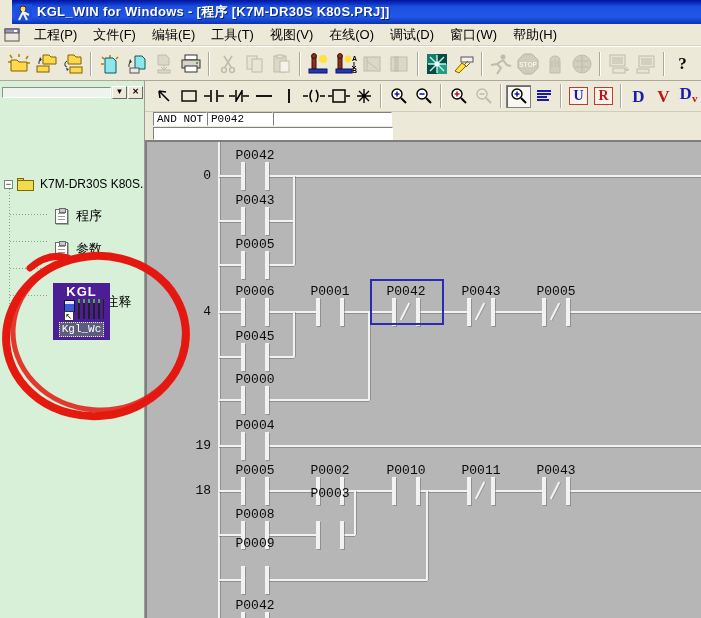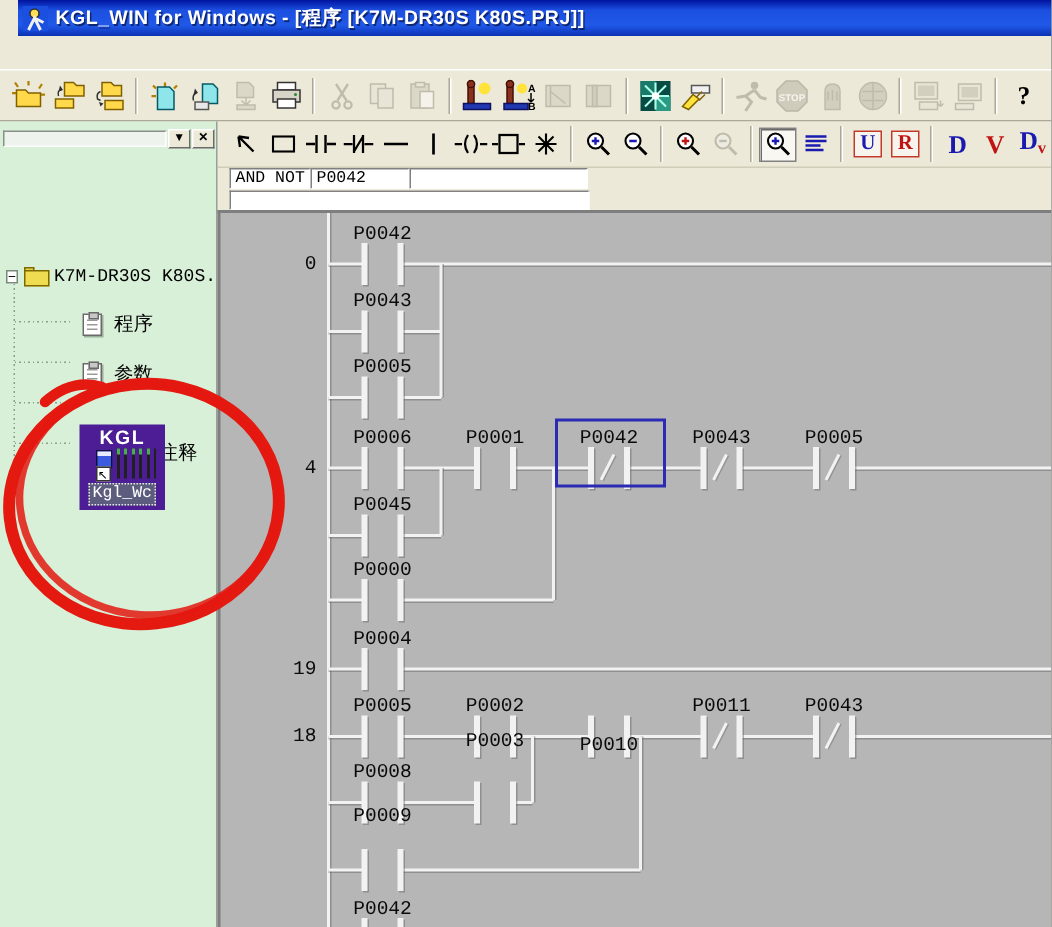--- a/index.html
+++ b/index.html
@@ -49,21 +49,21 @@
   #panel-topbar{position:absolute;left:2px;top:4px;width:141px;height:14px;display:flex;align-items:center;}
   #panel-track{flex:1;height:11px;background:#eef3ee;border:1px solid;border-color:#889088 #fff #fff #889088;}
   .mini-btn{width:15px;height:13px;margin-left:1px;background:#ece9d8;border:1px solid;
     border-color:#fff #6a6a6a #6a6a6a #fff;font-size:8px;line-height:10px;text-align:center;color:#000;}
   .tree-root{position:absolute;left:4px;top:96px;display:flex;align-items:center;width:140px;}
   .expand-box{width:9px;height:9px;border:1px solid #7a8a7a;background:#fff;font-size:9px;line-height:7px;
     text-align:center;color:#000;margin-right:4px;}
   .folder-ico{width:17px;height:13px;position:relative;margin-right:6px;}
   .folder-ico .tab{position:absolute;left:0;top:0;width:7px;height:4px;background:#e8d24a;border:1px solid #7c6a00;}
   .folder-ico .body{position:absolute;left:0;top:2px;width:17px;height:11px;background:#f0dc50;border:1px solid #7c6a00;}
-  .tree-root-label{font-family:Liberation Mono, monospace;font-size:12px;white-space:nowrap;color:#000;}
+  .tree-root-label{font-family:Liberation Sans, sans-serif;font-size:12px;white-space:nowrap;color:#000;}
   .tree-item{position:absolute;left:55px;display:flex;align-items:center;}
   .clip-ico{width:13px;height:15px;background:#fff;border:1px solid #6a6a6a;position:relative;margin-right:8px;
     box-shadow:1px 1px 0 #9ab09a;}
   .clip-ico:before{content:"";position:absolute;left:3px;top:-2px;width:5px;height:3px;background:#c8c8c8;border:1px solid #6a6a6a;}
   .clip-ico:after{content:"";position:absolute;left:2px;top:3px;width:7px;height:1px;background:#999;
     box-shadow:0 3px 0 #999,0 6px 0 #999;}
   .tree-item-label{font-size:13px;color:#000;white-space:nowrap;}
   .tree-vline{position:absolute;left:9px;top:108px;width:1px;height:115px;
     background:repeating-linear-gradient(180deg,#8aa08a 0 1px,transparent 1px 3px);}
   .tree-hline{position:absolute;width:38px;height:1px;left:10px;
@@ -112,20 +112,36 @@
 
   <div id="titlebar">
     <svg class="app-ico" viewBox="0 0 17 17">
       <rect x="0" y="0" width="17" height="17" fill="#1b4fe0"></rect>
       <circle cx="8" cy="5" r="3" fill="#ffe050" stroke="#303030"></circle>
       <path d="M4 16 L8 8 L12 16 M8 8 L14 11" stroke="#f0f0f0" stroke-width="2" fill="none"></path>
     </svg>
     <span class="ttl">KGL_WIN for Windows - [程序 [K7M-DR30S K80S.PRJ]]</span>
   </div>
 
+  <div id="menubar">
+    <svg class="mdi-ico" viewBox="0 0 16 14">
+      <rect x="1" y="1" width="14" height="12" fill="#ece9d8" stroke="#555"></rect>
+      <rect x="1" y="1" width="14" height="4" fill="#9a96c8" stroke="#555"></rect>
+      <rect x="10" y="2" width="3" height="2" fill="#fff"></rect>
+    </svg>
+    <span class="menu-item">工程(P)</span>
+    <span class="menu-item">文件(F)</span>
+    <span class="menu-item">编辑(E)</span>
+    <span class="menu-item">工具(T)</span>
+    <span class="menu-item">视图(V)</span>
+    <span class="menu-item">在线(O)</span>
+    <span class="menu-item">调试(D)</span>
+    <span class="menu-item">窗口(W)</span>
+    <span class="menu-item">帮助(H)</span>
+  </div>
 
   <div id="toolbar1">
     <div class="tbtn">
       <svg class="ic" width="22" height="20" viewBox="0 0 22 20">
         <path d="M2 1 l2 3 M11 0 v3 M20 2 l-2 3 M0 8 h3 M19 9 h3" stroke="#b08000" stroke-width="1.5"></path>
         <path d="M3 6 h6 l2 2 h8 v9 H3 z" fill="#ffd94a" stroke="#806000"></path>
       </svg>
     </div>
     <div class="tbtn">
       <svg class="ic" width="22" height="20" viewBox="0 0 22 20">
@@ -533,21 +549,21 @@
       <div class="cb" style="left: 94px; top: 335px;"></div>
       <div class="cb" style="left: 118px; top: 335px;"></div>
       <div class="lb" style="left: 73px; top: 321px;">P0005</div>
       <div class="pt" style="left: 172px; top: 346px; width: 22px; height: 7px;"></div>
       <div class="cb" style="left: 169px; top: 335px;"></div>
       <div class="cb" style="left: 193px; top: 335px;"></div>
       <div class="lb" style="left: 148px; top: 321px;">P0002</div>
       <div class="pt" style="left: 248px; top: 346px; width: 22px; height: 7px;"></div>
       <div class="cb" style="left: 245px; top: 335px;"></div>
       <div class="cb" style="left: 269px; top: 335px;"></div>
-      <div class="lb" style="left: 224px; top: 321px; margin-top: 26px;">P0010</div>
+      <div class="lb" style="left: 224px; top: 321px;">P0010</div>
       <div class="pt" style="left: 323px; top: 346px; width: 22px; height: 7px;"></div>
       <div class="cb" style="left: 320px; top: 335px;"></div>
       <div class="cb" style="left: 344px; top: 335px;"></div>
       <div class="sl" style="left: 332px; top: 339px;"></div>
       <div class="lb" style="left: 299px; top: 321px;">P0011</div>
       <div class="pt" style="left: 398px; top: 346px; width: 22px; height: 7px;"></div>
       <div class="cb" style="left: 395px; top: 335px;"></div>
       <div class="cb" style="left: 419px; top: 335px;"></div>
       <div class="sl" style="left: 407px; top: 339px;"></div>
       <div class="lb" style="left: 374px; top: 321px;">P0043</div>

